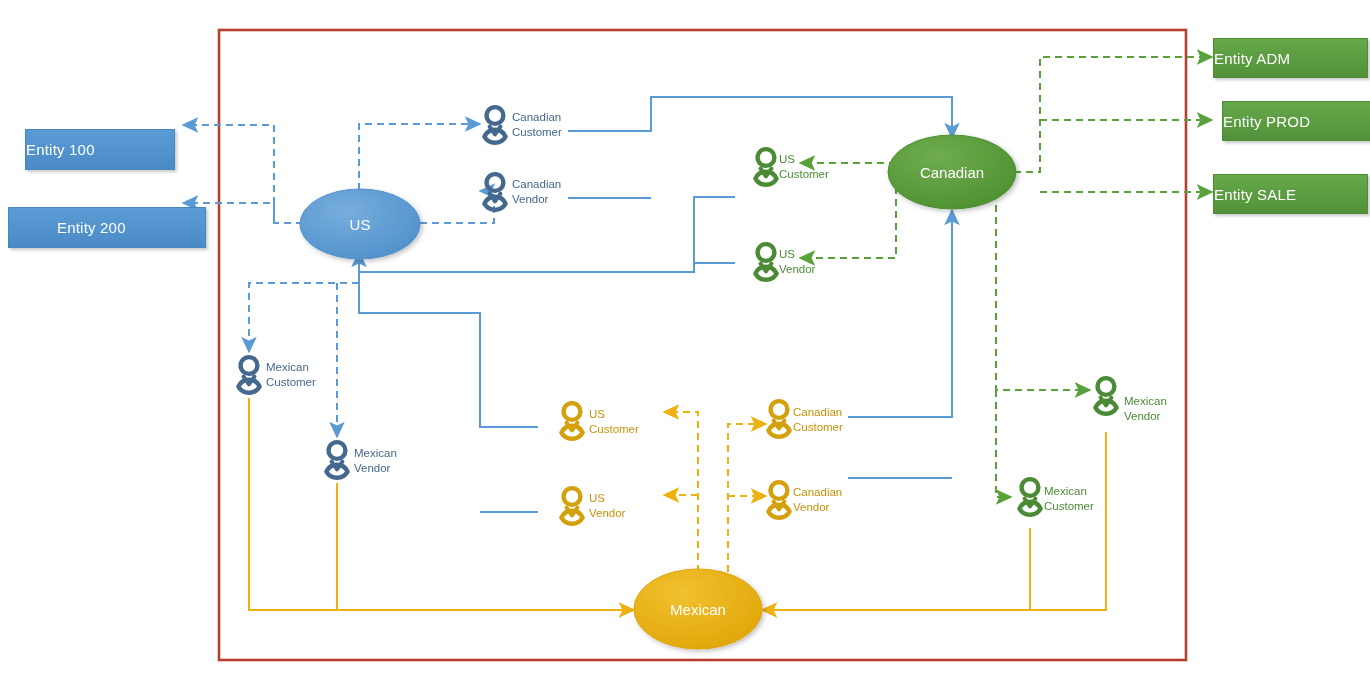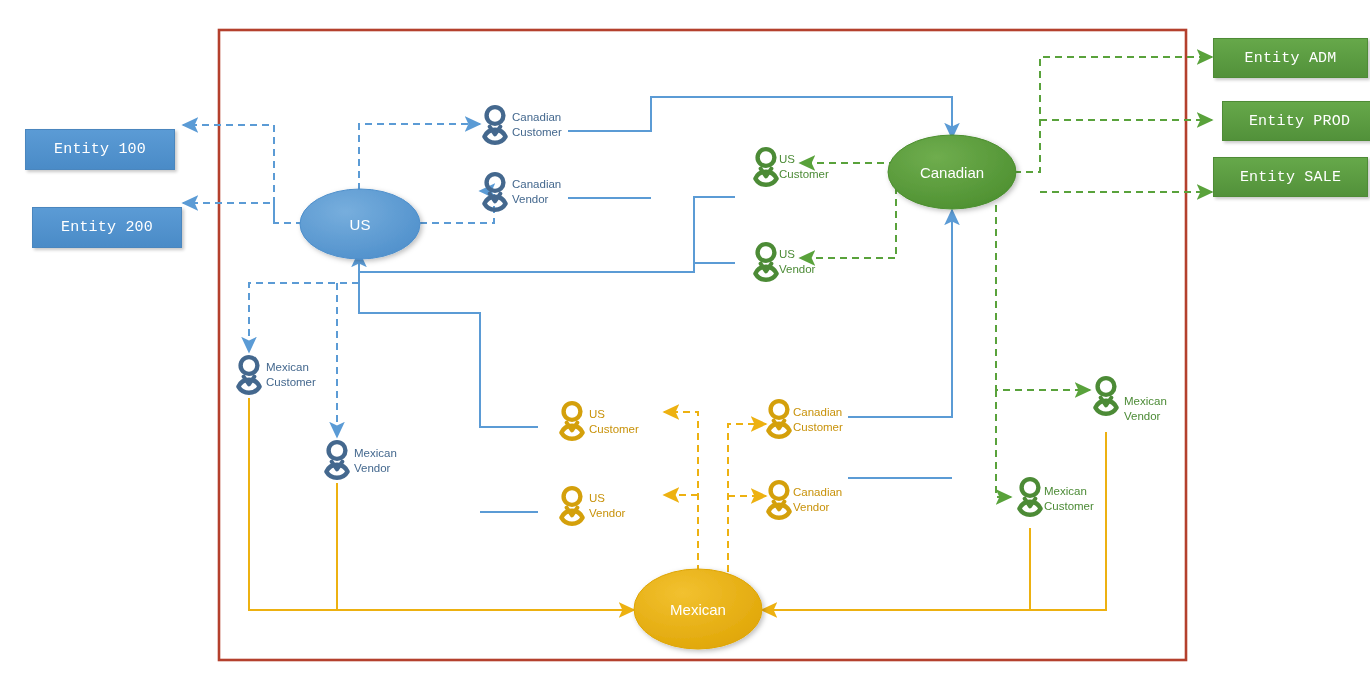--- a/index.html
+++ b/index.html
@@ -1,22 +1,22 @@
 <!DOCTYPE html>
 <html><head>
 <meta charset="utf-8">
 <style>
   html,body{margin:0;padding:0;background:#ffffff;}
   body{font-family:"Liberation Sans", sans-serif;}
   #stage{position:relative;width:1370px;height:683px;overflow:hidden;background:#fff;}
   svg.layer{position:absolute;left:0;top:0;width:1370px;height:683px;}
 
-  .entity-box{position:absolute;display:flex;align-items:center;justify-content:center;
+  .entity-box{position:absolute;display:flex;align-items:center;justify-content:flex-start;
       color:#ffffff;font-size:15px;letter-spacing:.2px;
-      box-shadow:2px 2px 3px rgba(0,0,0,.22);font-family:Liberation Mono, monospace;}
+      box-shadow:2px 2px 3px rgba(0,0,0,.22);}
   .entity-blue{background:linear-gradient(180deg,#5B9BD5 0%,#4A8BC7 100%);border:1px solid #4A86BE;margin-top:24px;}
   .entity-green{background:linear-gradient(180deg,#66A84A 0%,#52913A 100%);border:1px solid #4E8B36;}
 
   .node-label{position:absolute;color:#ffffff;font-size:15px;white-space:nowrap;
       transform:translate(-50%,-50%);pointer-events:none;}
   .person-text{position:absolute;font-size:11.5px;line-height:1.32;white-space:nowrap;}
   .pt-blue{color:#44688E;}
   .pt-green{color:#4C8B36;}
   .pt-yellow{color:#C8920A;}
 </style>
@@ -177,31 +177,31 @@
         <circle cx="14" cy="9.5" r="8.4"></circle>
         <path d="M3.4,30.6 a11.6,11.6 0 0 1 21.2,0 a12.2,12.2 0 0 1 -21.2,0 Z"></path>
         <path d="M8.6,20.6 L14,28.4 L19.4,20.6" stroke-width="4"></path>
       </g>
     </g>
   </svg>
 
   <div class="entity-box entity-blue" style="left:25px;top:105px;width:148px;height:39px;">
     <span>Entity 100</span>
   </div>
-  <div class="entity-box entity-blue" style="left:32px;top:183px;width:148px;height:39px;">
+  <div class="entity-box entity-blue" style="left:8px;top:183px;width:148px;height:39px;padding-left:48px;">
     <span>Entity 200</span>
   </div>
 
   <div class="entity-box entity-green" style="left:1213px;top:38px;width:153px;height:38px;">
     <span>Entity ADM</span>
   </div>
   <div class="entity-box entity-green" style="left:1222px;top:101px;width:153px;height:38px;">
     <span>Entity PROD</span>
   </div>
-  <div class="entity-box entity-green" style="left:1213px;top:157px;width:153px;height:38px;">
+  <div class="entity-box entity-green" style="left:1213px;top:174px;width:153px;height:38px;">
     <span>Entity SALE</span>
   </div>
 
   <div class="node-label" style="left:360px;top:224px;">US</div>
   <div class="node-label" style="left:952px;top:172px;">Canadian</div>
   <div class="node-label" style="left:698px;top:609px;">Mexican</div>
 
   <div class="person-text pt-blue" style="left:512px;top:110px;">
     <div>Canadian</div>
     <div>Customer</div>

